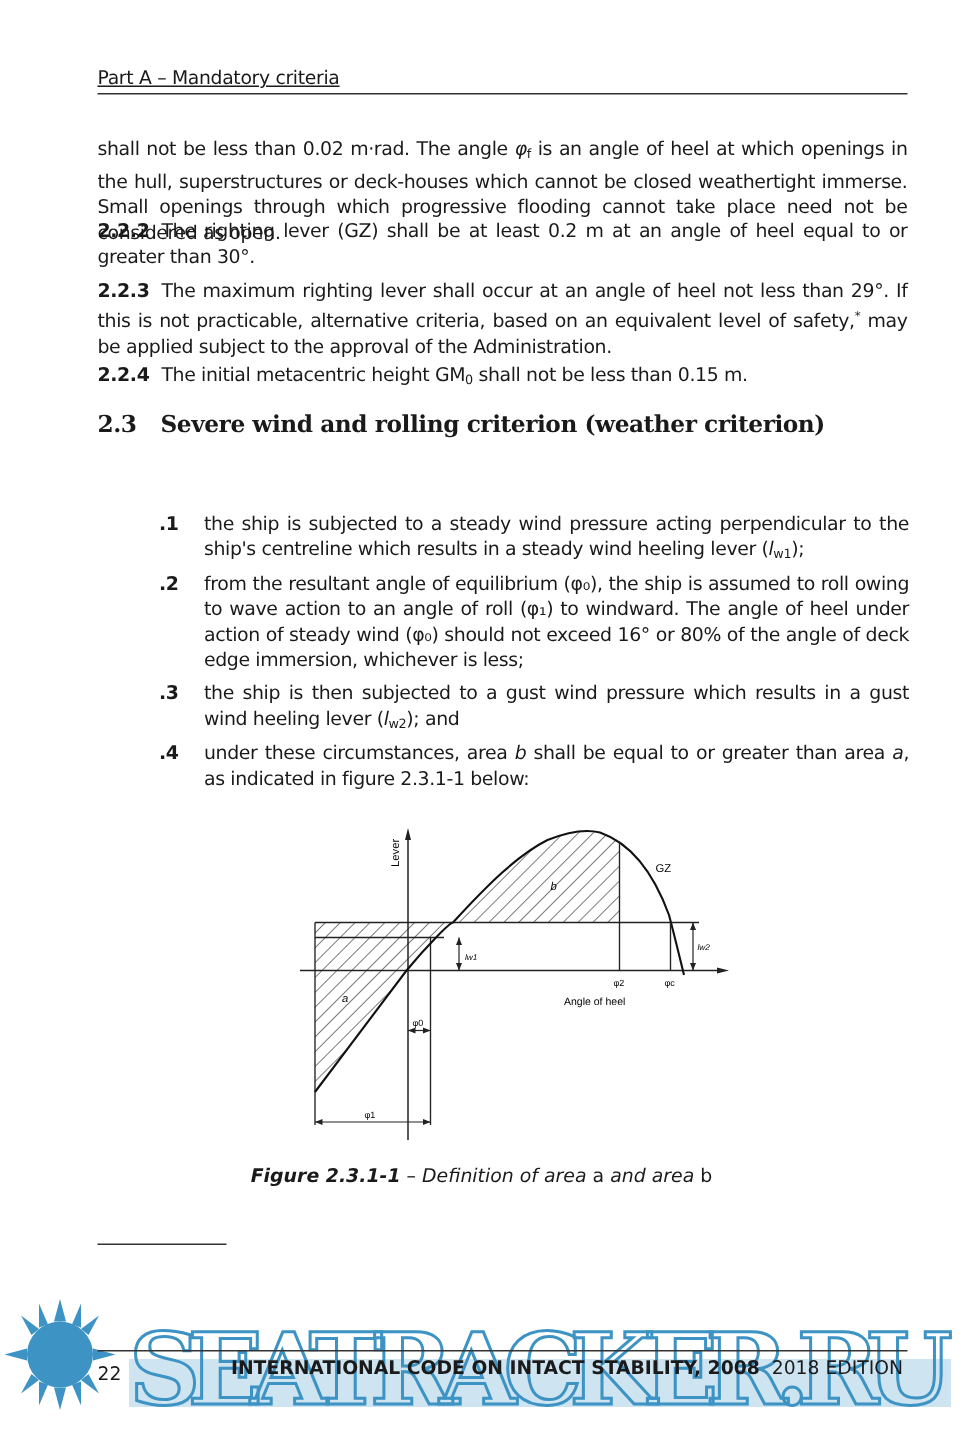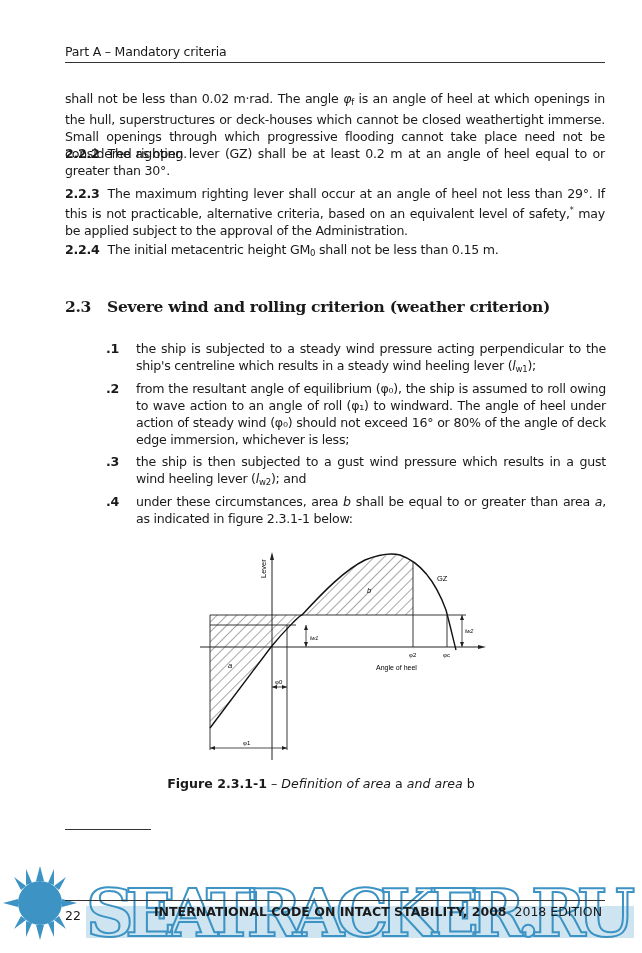--- a/index.html
+++ b/index.html
@@ -1,28 +1,28 @@
 <!DOCTYPE html>
 <html><head>
 <meta charset="utf-8">
 <style>
   html, body { margin: 0; padding: 0; background: #ffffff; }
   body { width: 642px; height: 953px; position: relative; overflow: hidden; font-family: "DejaVu Sans", sans-serif; color: #1a1a1a; }
   .page { position: absolute; left: 0; top: 0; width: 642px; height: 953px; }
-  .running-head { position: absolute; left: 65px; top: 44px; font-size: 12.5px; letter-spacing: -0.2px; }
+  .running-head { position: absolute; left: 65px; top: 44px; font-size: 12.5px; letter-spacing: -0.2px; text-decoration: underline; }
   .head-rule { position: absolute; left: 65px; top: 62px; width: 540px; height: 1px; background: #333; }
   .text { position: absolute; left: 65px; width: 540px; font-size: 12.6px; line-height: 17px; text-align: justify; letter-spacing: -0.25px; }
   .num { font-weight: bold; margin-right: 8px; }
   .h2 { position: absolute; left: 65px; top: 273px; font-family: "DejaVu Serif", serif; font-weight: bold; font-size: 15.5px; letter-spacing: -0.3px; }
-  .h2 .hn { display: inline-block; width: 42px; margin-top: 24px; }
+  .h2 .hn { display: inline-block; width: 42px; }
   .item { position: absolute; left: 106px; width: 500px; font-size: 12.6px; line-height: 17px; text-align: justify; letter-spacing: -0.25px; }
   .item .lbl { position: absolute; left: 0; top: 0; font-weight: bold; }
   .item .body { margin-left: 30px; display: block; }
   .caption { position: absolute; left: 0; width: 642px; top: 776px; text-align: center; font-size: 12.6px; }
-  .caption .fb { font-weight: bold; }
+  .caption .fb { font-weight: bold; font-style: italic; }
   .caption i { font-style: italic; }
   .fn-rule { position: absolute; left: 65px; top: 829px; width: 86px; height: 1px; background: #333; }
   .footnote { position: absolute; left: 65px; top: 834px; width: 545px; font-size: 10px; line-height: 14px; letter-spacing: -0.15px; }
   .foot-rule { position: absolute; left: 65px; top: 900px; width: 540px; height: 1px; background: #333; }
   .folio { position: absolute; left: 65px; top: 892px; font-size: 12.5px; margin-top: 16px; }
   .foot-title { position: absolute; right: 40px; top: 904px; font-size: 12.5px; }
   .foot-title b { font-weight: bold; }
   svg.fig { position: absolute; left: 0; top: 0; }
   sub { font-size: 8.5px; vertical-align: -2px; }
   .wm { position: absolute; left: 0; top: 848px; width: 642px; height: 105px; pointer-events: none; }

